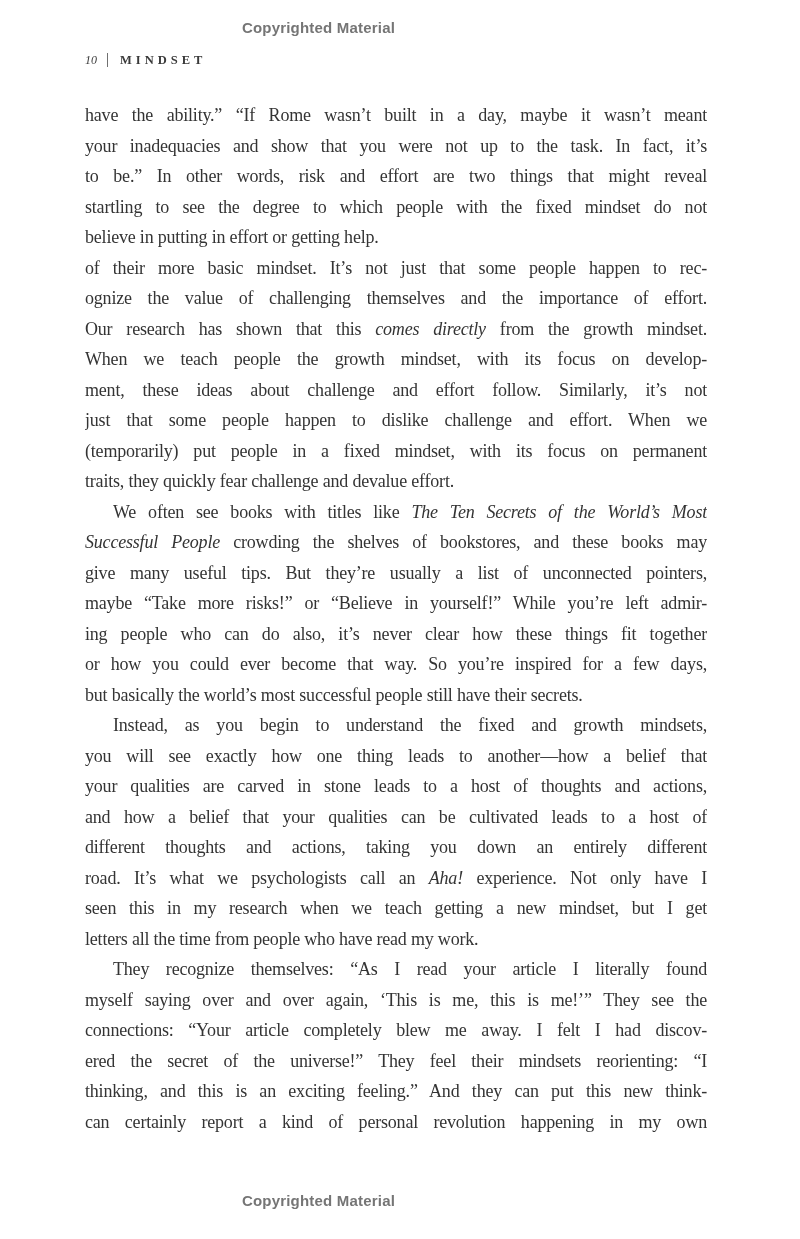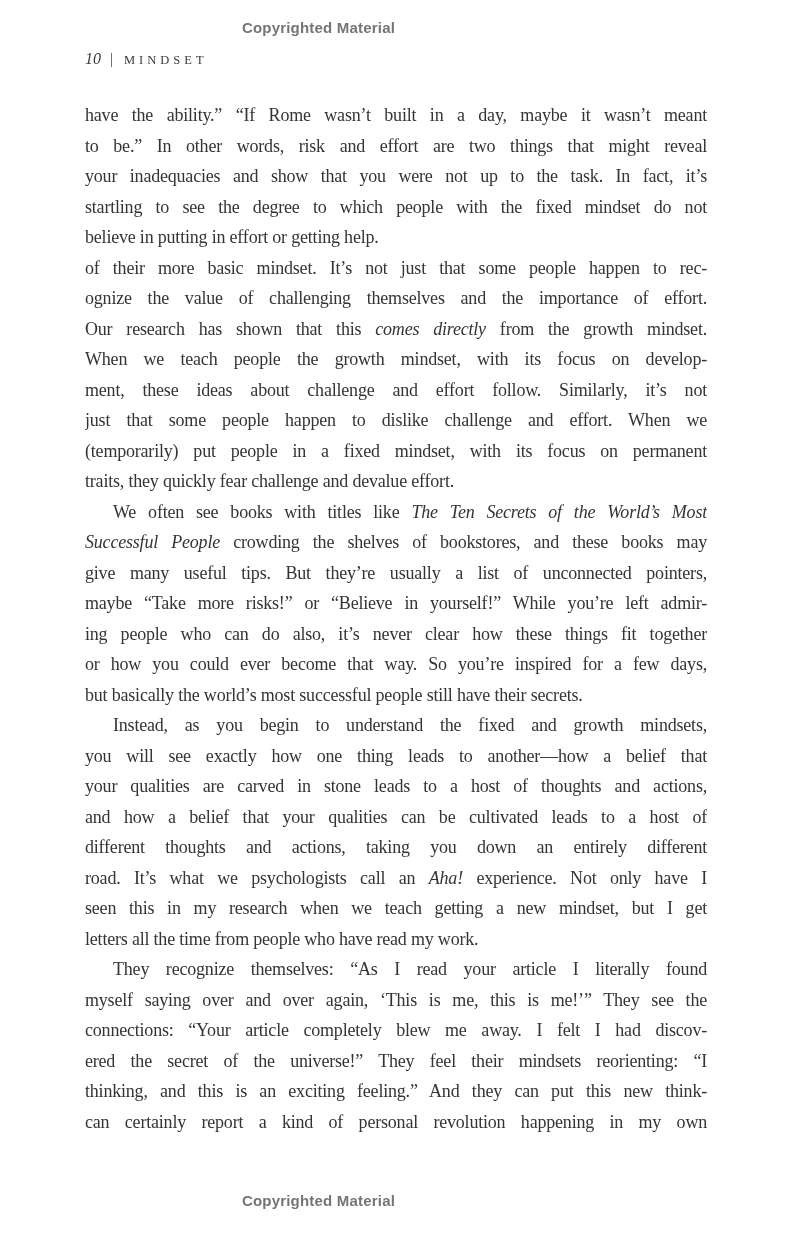--- a/index.html
+++ b/index.html
@@ -23,33 +23,33 @@
   .copyright.bottom { top: 1192px; }
 
   .running-header {
     position: absolute; left: 85px; top: 50px;
     color: var(--header-text, #3a3a3a);
     white-space: nowrap;
   }
   .page-number {
     font-family: "Liberation Serif", serif;
     font-style: italic;
-    font-size: 16px;
+    font-size: 12px;
   }
   .header-divider {
     display: inline-block;
     border-left: 1px solid #707070;
     height: 14px;
     margin: 0 12px 0 10px;
     vertical-align: -3px;
   }
   .book-title {
     font-family: "Liberation Serif", serif;
     font-size: 12.5px;
-    font-weight: normal;
+    font-weight: bold;
     letter-spacing: 4px;
   }
 
   .page-body {
     position: absolute; left: 85px; top: 100px;
     width: 622px;
     font-size: 18px;
     line-height: 30.5px;
     letter-spacing: -0.2px;
     color: var(--body-text, #343434);
@@ -70,22 +70,22 @@
 
 <div class="copyright top">Copyrighted Material</div>
 
 <div class="running-header">
   <span class="page-number">10</span><span class="header-divider"></span><span class="book-title">MINDSET</span>
 </div>
 
 <div class="page-body" id="page-body">
     <div class="paragraph">
       <div class="line">have the ability.” “If Rome wasn’t built in a day, maybe it wasn’t meant</div>
+      <div class="line">your inadequacies and show that you were not up to the task. In fact, it’s</div>
       <div class="line">to be.” In other words, risk and effort are two things that might reveal</div>
-      <div class="line">your inadequacies and show that you were not up to the task. In fact, it’s</div>
       <div class="line">startling to see the degree to which people with the fixed mindset do not</div>
       <div class="line last">believe in putting in effort or getting help.</div>
     </div>
     <div class="paragraph">
       <div class="line">of their more basic mindset. It’s not just that some people happen to rec-</div>
       <div class="line">ognize the value of challenging themselves and the importance of effort.</div>
       <div class="line">Our research has shown that this <i>comes directly</i> from the growth mindset.</div>
       <div class="line">When we teach people the growth mindset, with its focus on develop-</div>
       <div class="line">ment, these ideas about challenge and effort follow. Similarly, it’s not</div>
       <div class="line">just that some people happen to dislike challenge and effort. When we</div>

